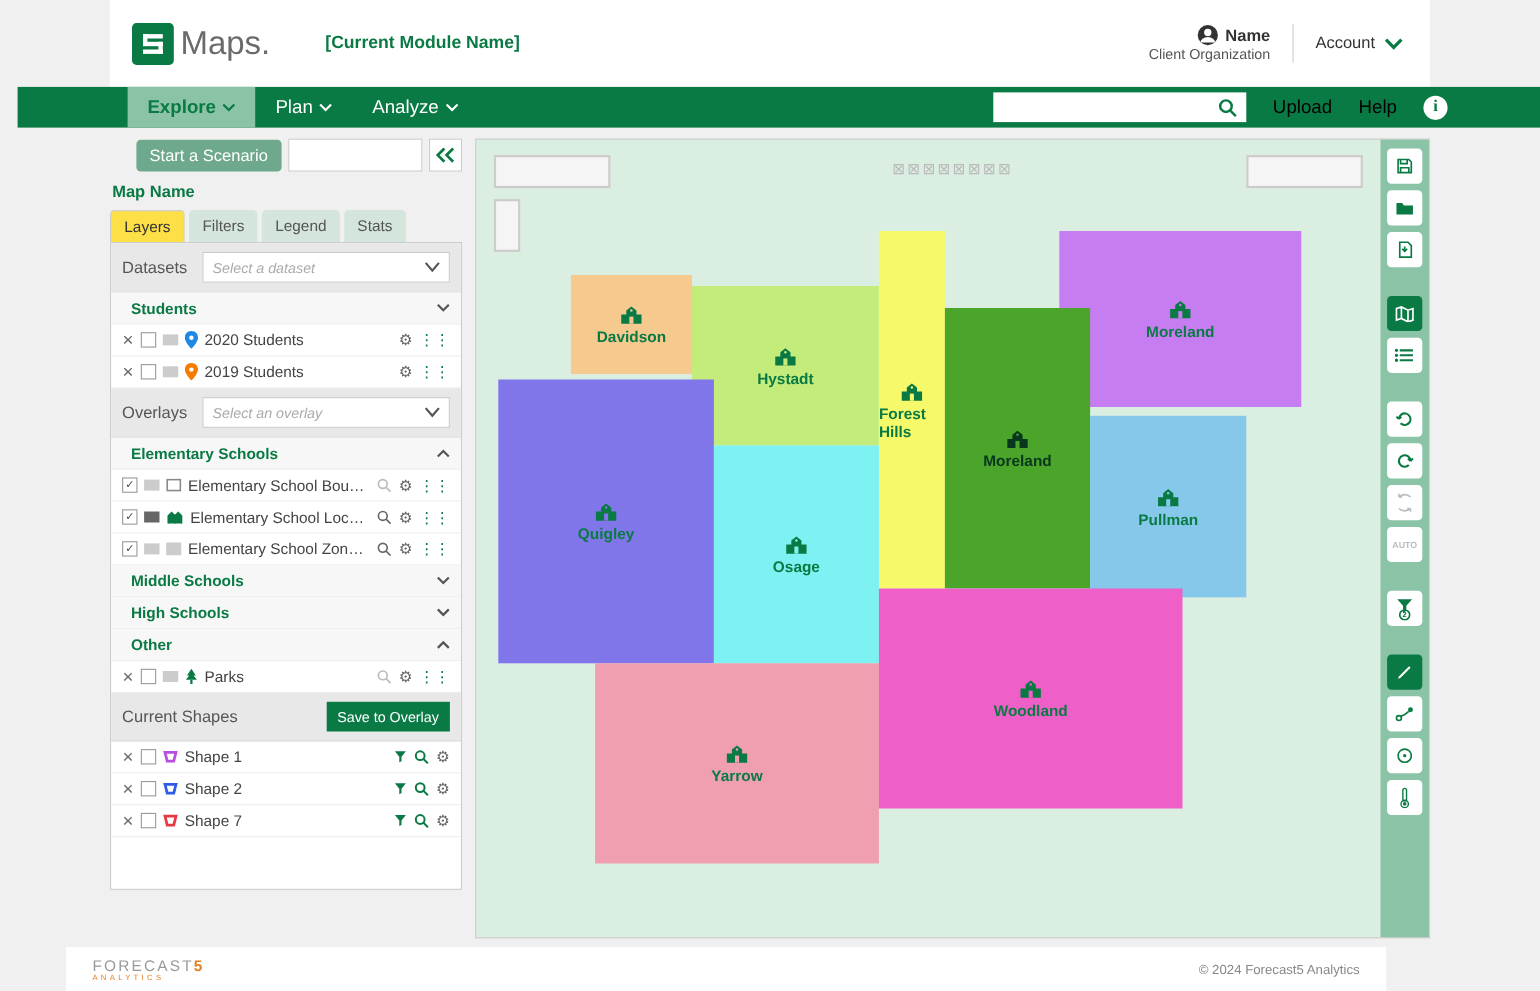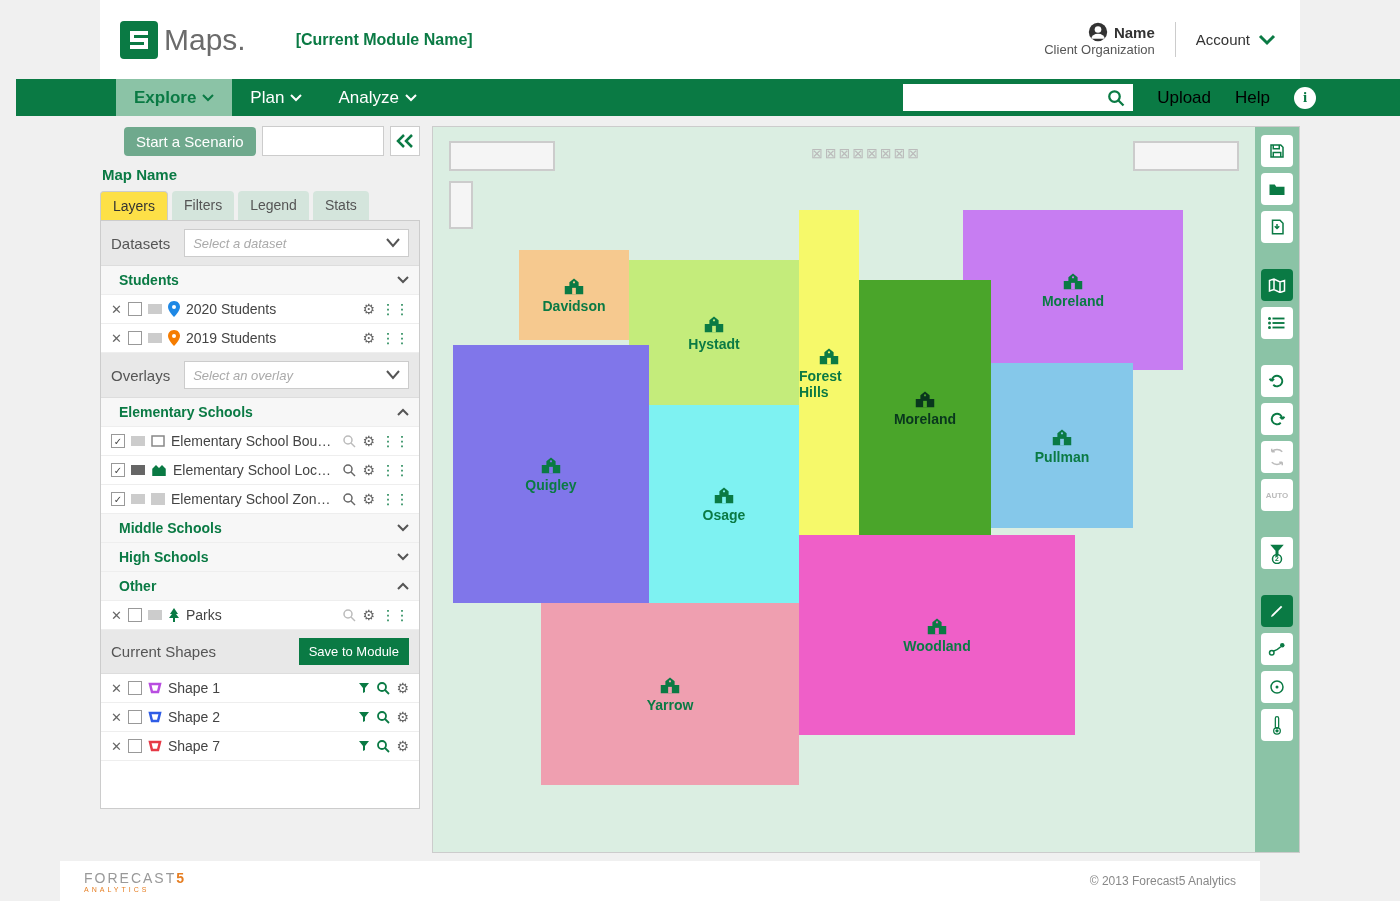--- a/index.html
+++ b/index.html
@@ -366,21 +366,21 @@
                 <circle cx="6" cy="6" r="4" stroke="#bbb" stroke-width="1.5" fill="none"></circle>
                 <line x1="9" y1="9" x2="13" y2="13" stroke="#bbb" stroke-width="1.5"></line>
               </svg>
             </span>
           <span class="gear">⚙</span>
           <span class="dots">⋮⋮</span>
         </div>
 
         <div class="shapes-head">
           <span class="t">Current Shapes</span>
-          <span class="save-ovl">Save to Module</span>
+          <span class="save-ovl">Save to Overlay</span>
         </div>
         <div id="shapes-list">
             <div class="item-row">
               <span class="x">✕</span>
               <span class="ck"></span>
               <span>
                 <svg width="14" height="14" viewBox="0 0 14 14">
                   <path d="M2 3 L12 3 L10 11 L4 11 Z" fill="none" stroke="#b84de0" stroke-width="2.5"></path>
                 </svg>
               </span>
@@ -515,21 +515,21 @@
           <div class="zone" style="left: 426px; top: 153px; width: 132px; height: 255px; background: rgb(74, 165, 42); color: rgb(9, 55, 29);">
             <span class="bicon">
               <svg width="26" height="20" viewBox="0 0 26 20">
                 <path d="M3 19 V10 h5 V6 L13 2 L18 6 V10 h5 V19 z" fill="#09371d"></path>
                 <rect x="11" y="12" width="4" height="7" fill="#4aa52a"></rect>
                 <circle cx="13" cy="6" r="1.2" fill="#4aa52a"></circle>
               </svg>
             </span>
             <span class="zn">Moreland</span>
           </div>
-          <div class="zone" style="left: 558px; top: 236px; width: 142px; height: 165px; background: rgb(133, 200, 234); color: rgb(10, 122, 68);">
+          <div class="zone" style="left: 558px; top: 251px; width: 142px; height: 165px; background: rgb(133, 200, 234); color: rgb(10, 122, 68);">
             <span class="bicon">
               <svg width="26" height="20" viewBox="0 0 26 20">
                 <path d="M3 19 V10 h5 V6 L13 2 L18 6 V10 h5 V19 z" fill="#0a7a44"></path>
                 <rect x="11" y="12" width="4" height="7" fill="#85c8ea"></rect>
                 <circle cx="13" cy="6" r="1.2" fill="#85c8ea"></circle>
               </svg>
             </span>
             <span class="zn">Pullman</span>
           </div>
           <div class="zone" style="left: 108px; top: 476px; width: 258px; height: 182px; background: rgb(239, 159, 176); color: rgb(10, 122, 68);">
@@ -639,15 +639,15 @@
             </svg>
           </div>
       </div>
     </div>
   </div>
 
   <div class="footer">
     <div class="f5logo">
       <span style="color:#999;">FORECAST</span><b>5</b><div style="font-size:7px;letter-spacing:3px;color:#e67e22;">ANALYTICS</div>
     </div>
-    <div>© 2013 Forecast5 Analytics</div>
+    <div>© 2024 Forecast5 Analytics</div>
   </div>
 </div>
 
 </body></html>

